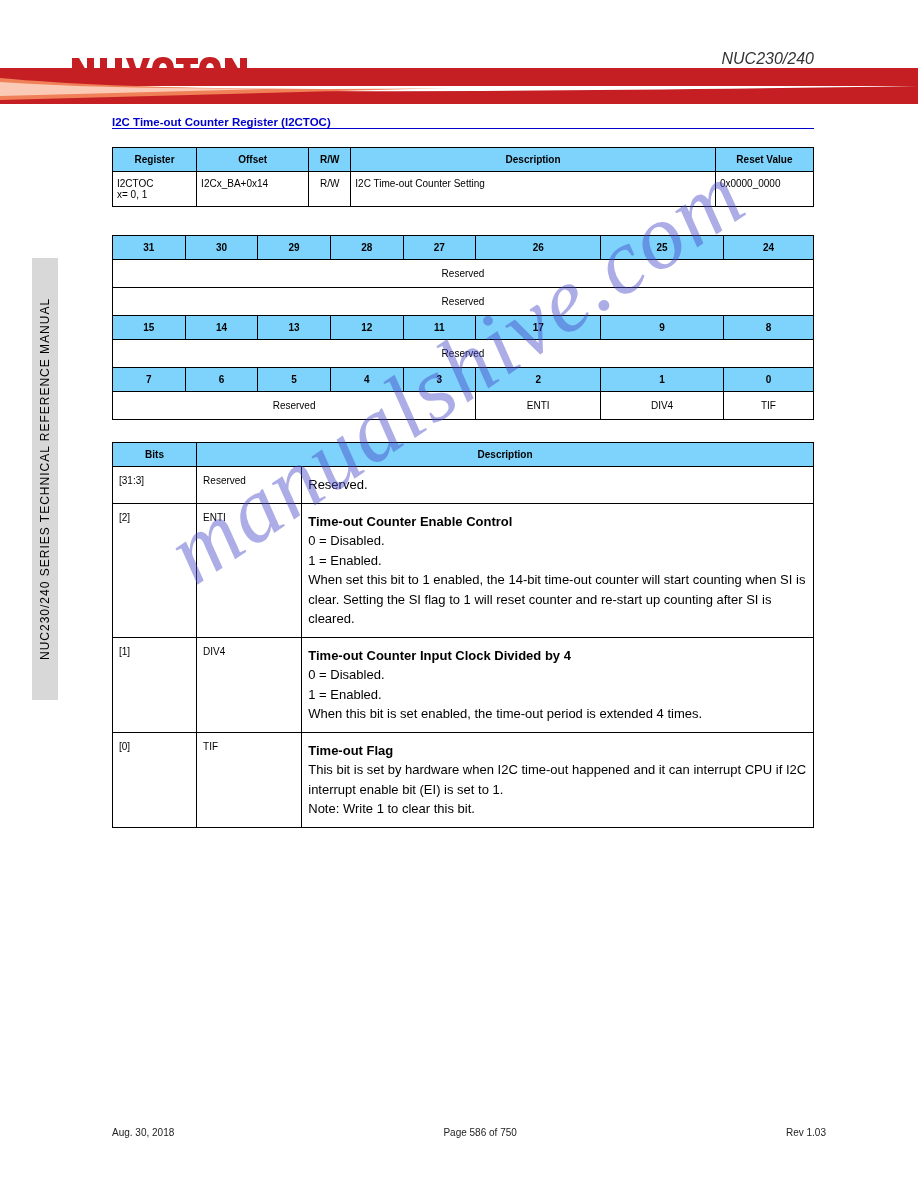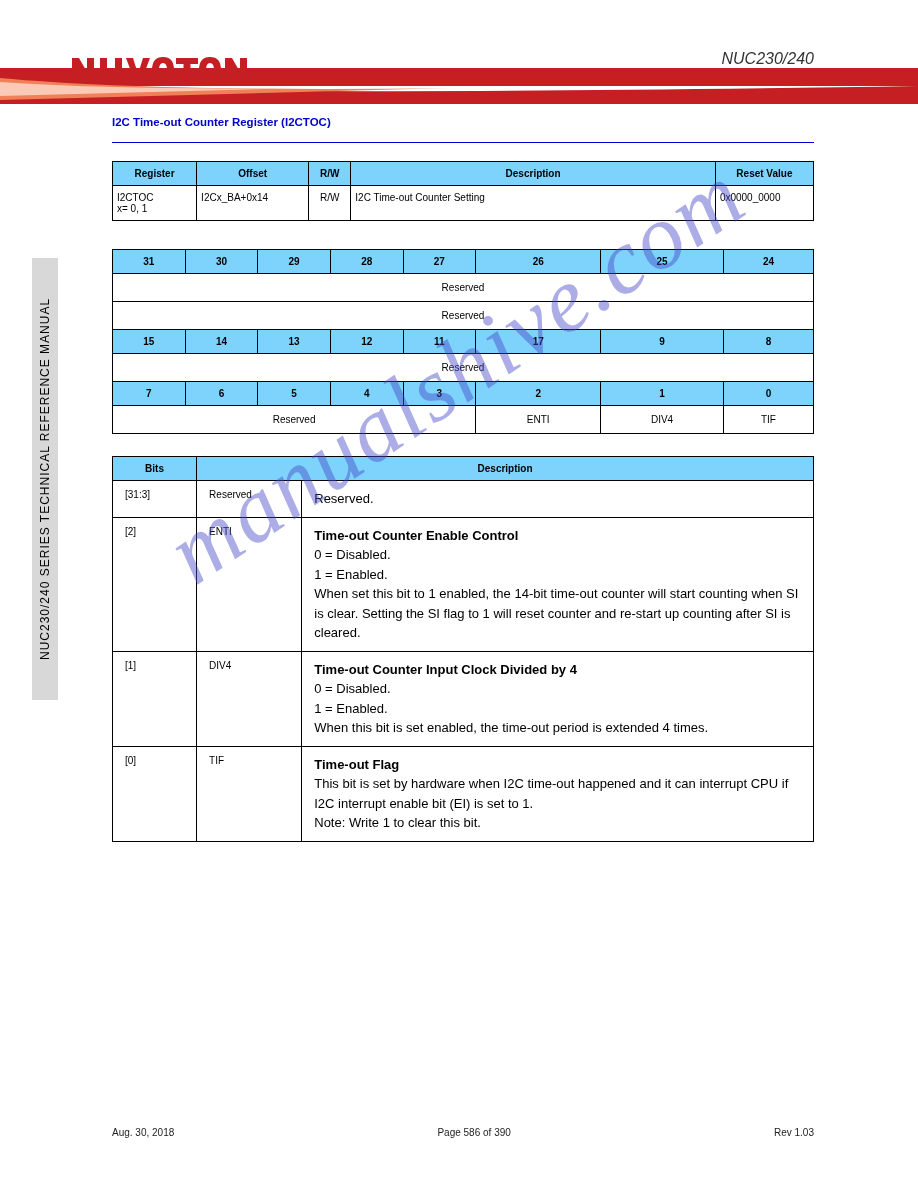--- a/index.html
+++ b/index.html
@@ -35,59 +35,59 @@
     z-index: 5;
   }
   .content {
     padding: 12px 104px 0 112px;
   }
   .section-title {
     color: #0000cc;
     font-size: 11.5px;
     font-weight: bold;
     border-bottom: 1px solid #0000cc;
-    padding-bottom: 14px;
+    padding-bottom: 0;
     margin-bottom: 18px;
   }
   table {
     border-collapse: collapse;
     width: 100%;
     font-size: 10px;
   }
   table.t1, table.t2, table.t3 { border: 1.5px solid #000; }
   .t1 td, .t1 th, .t2 td, .t2 th, .t3 td, .t3 th {
     border: 1px solid #000;
     padding: 6px 4px;
     vertical-align: top;
   }
   .hd { background: #7dd3fc; font-weight: bold; text-align: center; }
   .center { text-align: center; }
   .t1 { margin-bottom: 28px; }
   .t2 { margin-bottom: 22px; }
   .t2 td, .t2 th { text-align: center; padding: 8px 2px; }
   .t2 .hd { padding: 6px 2px; }
-  .t3 td { padding: 8px 12px; }
+  .t3 td { padding: 8px 6px; }
   .sub { font-size: 13px; line-height: 1.5; }
   .sidebar-text {
     position: absolute;
     left: 32px;
     top: 700px;
     transform: rotate(-90deg);
     transform-origin: left top;
     background: #d8d8d8;
     font-size: 12px;
     letter-spacing: 1px;
     padding: 6px 40px;
     white-space: nowrap;
   }
   .footer {
     position: absolute;
     bottom: 50px;
     left: 112px;
-    right: 104px;
+    right: 92px;
     display: flex;
     justify-content: space-between;
     font-size: 10px;
     color: #222;
   }
   .watermark {
     position: absolute;
     top: 320px;
     left: 120px;
     font-size: 92px;
@@ -249,15 +249,15 @@
     </table>
 
 </div>
 
 <div class="sidebar-text">NUC230/240 SERIES TECHNICAL REFERENCE MANUAL</div>
 
 <div class="watermark">manualshive.com</div>
 
 <div class="footer">
   <span>Aug. 30, 2018</span>
-  <span>Page 586 of 390</span>
+  <span>Page 586 of 750</span>
   <span>Rev 1.03</span>
 </div>
 
 </body></html>

